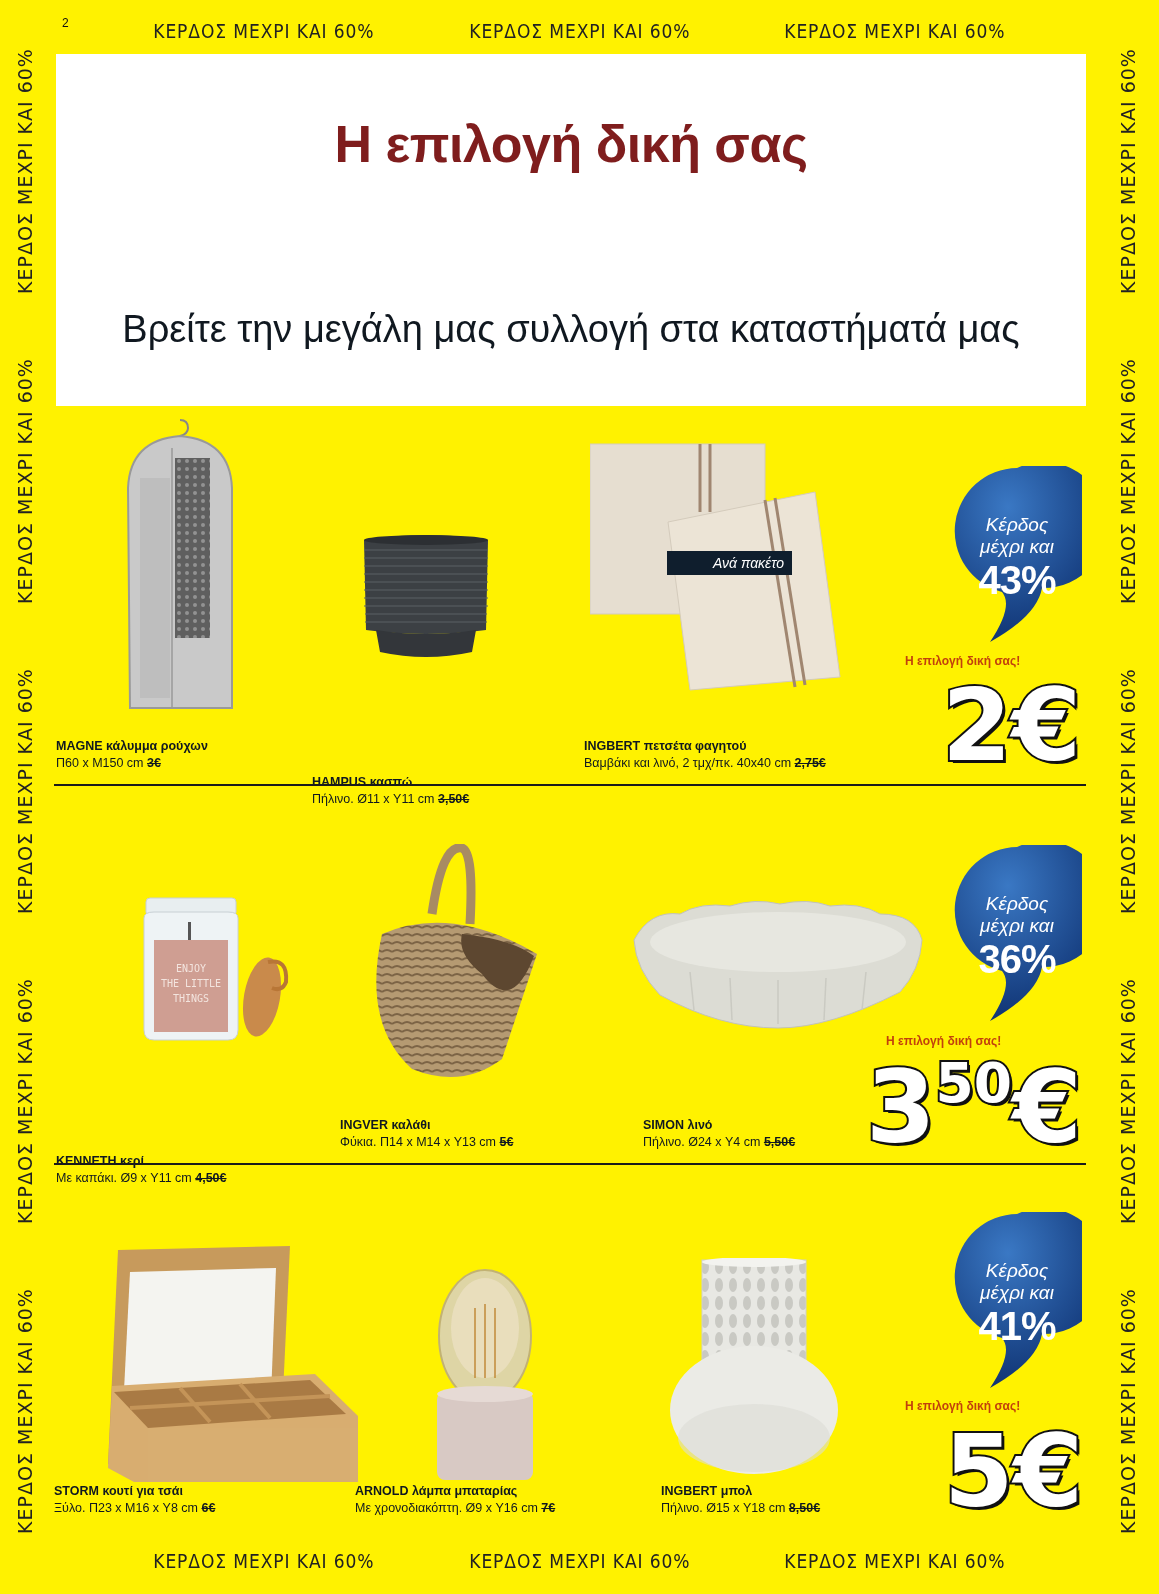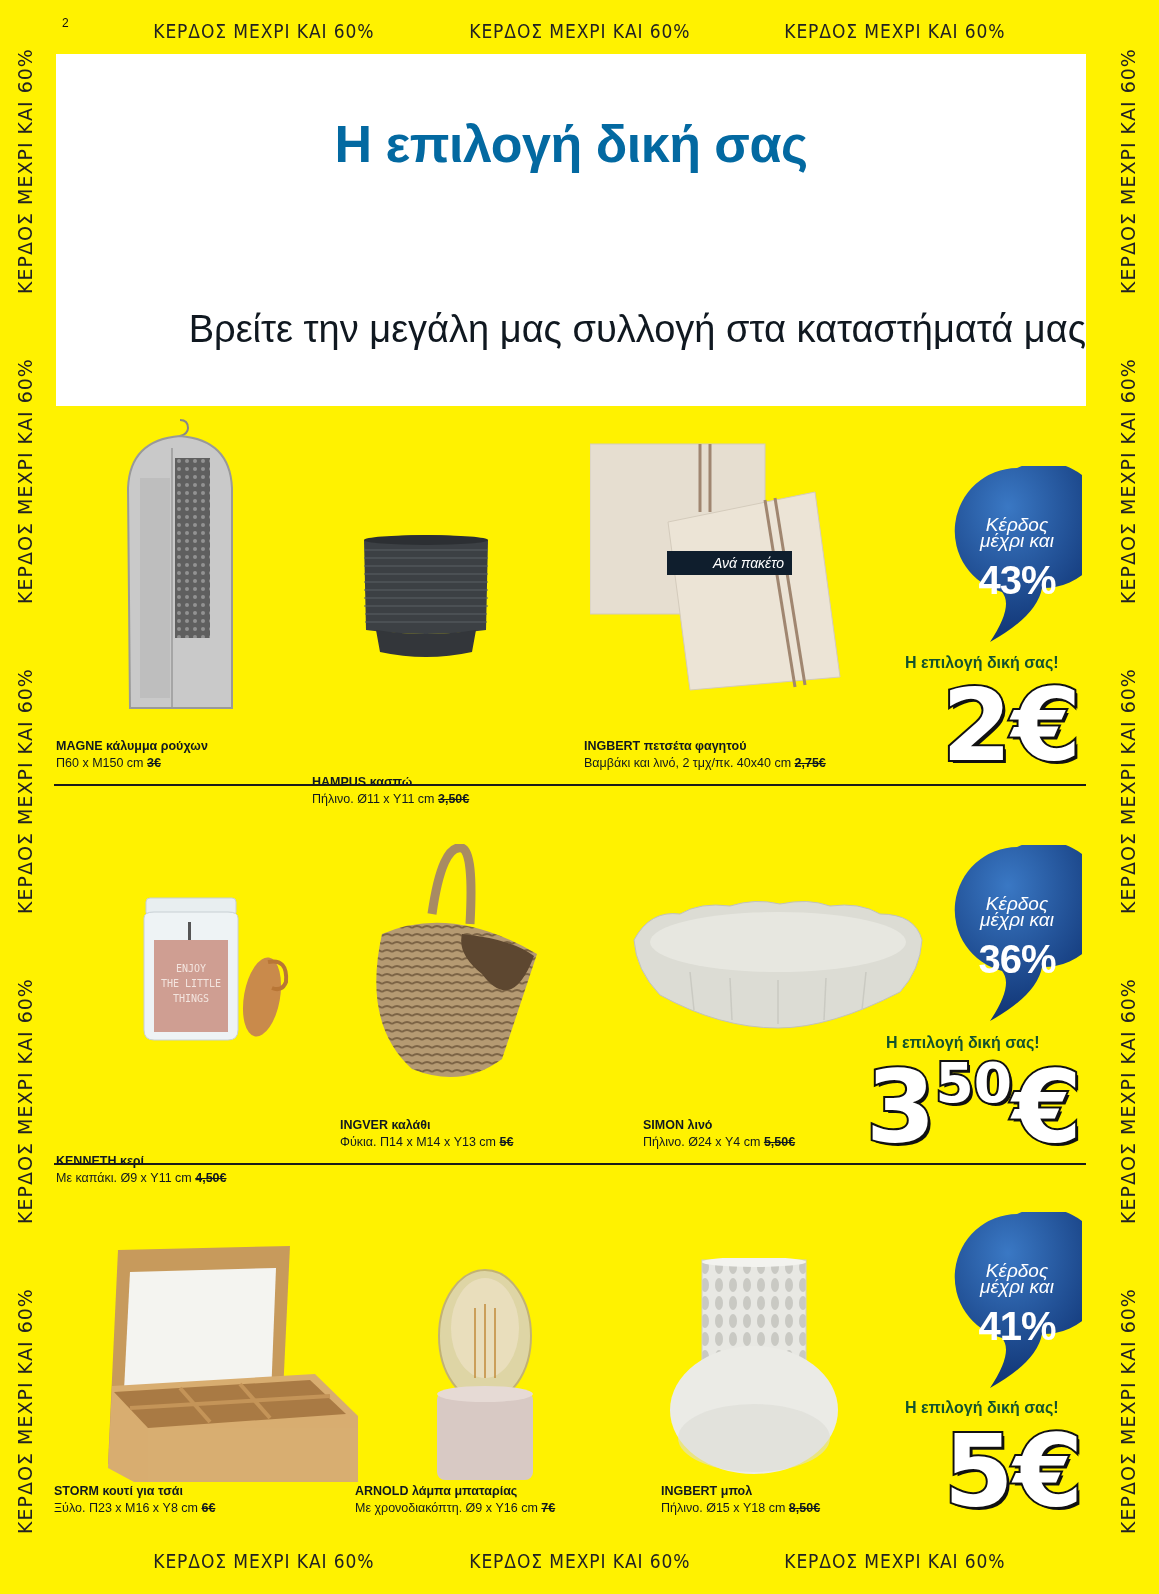--- a/index.html
+++ b/index.html
@@ -38,33 +38,33 @@
       transform-origin: center center;
     }
     .hero {
       position: absolute; left: 56px; top: 54px;
       width: 1030px; height: 352px;
       background: #ffffff;
       text-align: center;
     }
     .hero-sub {
       position: absolute; top: 60px; left: 0; width: 100%;
-      font-size: 52px; font-weight: bold; color: #0369a1;
+      font-size: 52px; font-weight: bold; color: #7f1d1d;
       letter-spacing: -0.5px;
     }
     .hero-main {
       position: absolute; top: 156px; left: 0; width: 100%;
       font-size: 70px; color: #101820; white-space: nowrap;
       line-height: 1;
     }
     .hero-main .b { font-weight: bold; }
     .hero-main .l { font-weight: normal; }
     .hero-note {
       position: absolute; top: 254px; left: 0; width: 100%;
-      font-size: 38px; color: #101820; text-align: right;
+      font-size: 38px; color: #101820;
     }
     .rule {
       position: absolute; left: 54px; width: 1032px; height: 2px;
       background: #1a1a1a;
     }
     .product-img {
       position: absolute;
     }
     .caption {
       position: absolute;
@@ -75,24 +75,24 @@
     .caption .old { font-weight: bold; text-decoration: line-through; }
     .badge {
       position: absolute; width: 130px; height: 176px;
     }
     .badge svg { position: absolute; left: 0; top: 0; }
     .badge .bt {
       position: absolute; left: 0; width: 130px; text-align: center;
       color: #ffffff;
     }
     .badge .l1 { top: 48px; font-size: 19px; font-style: italic; }
-    .badge .l2 { top: 64px; font-size: 19px; font-style: italic; }
+    .badge .l2 { top: 70px; font-size: 19px; font-style: italic; }
     .badge .pct { top: 92px; font-size: 40px; font-weight: bold; letter-spacing: -1px; }
     .choice {
-      position: absolute; font-size: 16px; font-weight: bold; color: #14532d;
+      position: absolute; font-size: 12px; font-weight: bold; color: #c2410c;
       white-space: nowrap;
     }
     .bigprice {
       position: absolute;
       font-family: "DejaVu Sans", sans-serif;
       font-weight: bold;
       color: #ffffff;
       white-space: nowrap;
       line-height: 1;
       -webkit-text-stroke: 4px #111;

